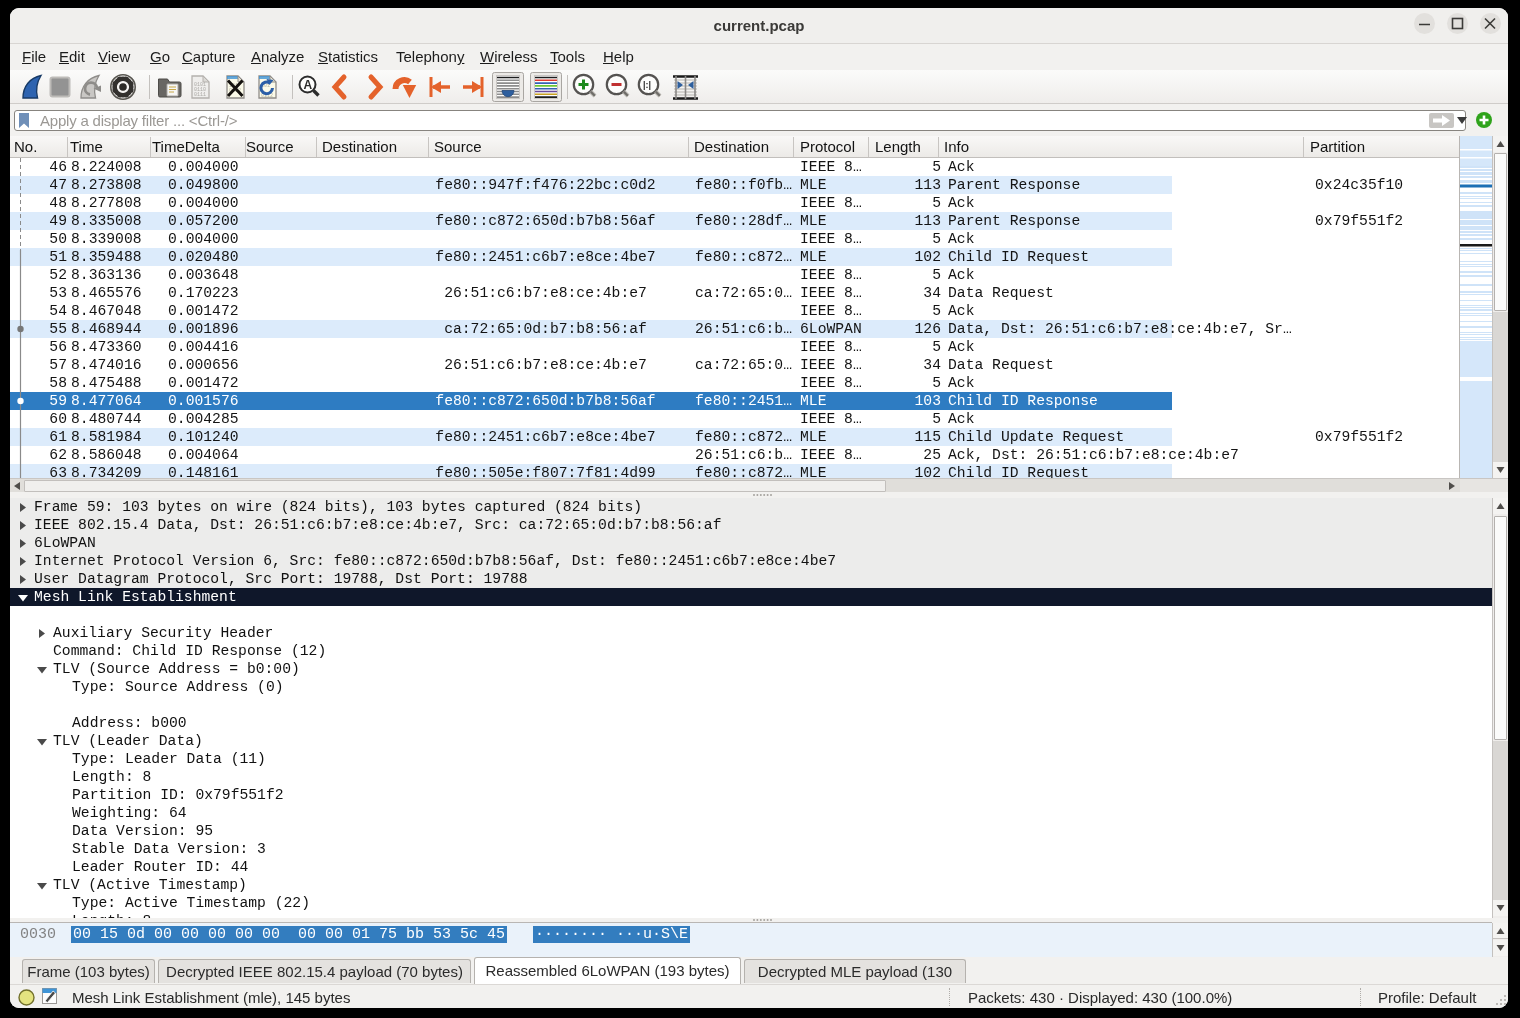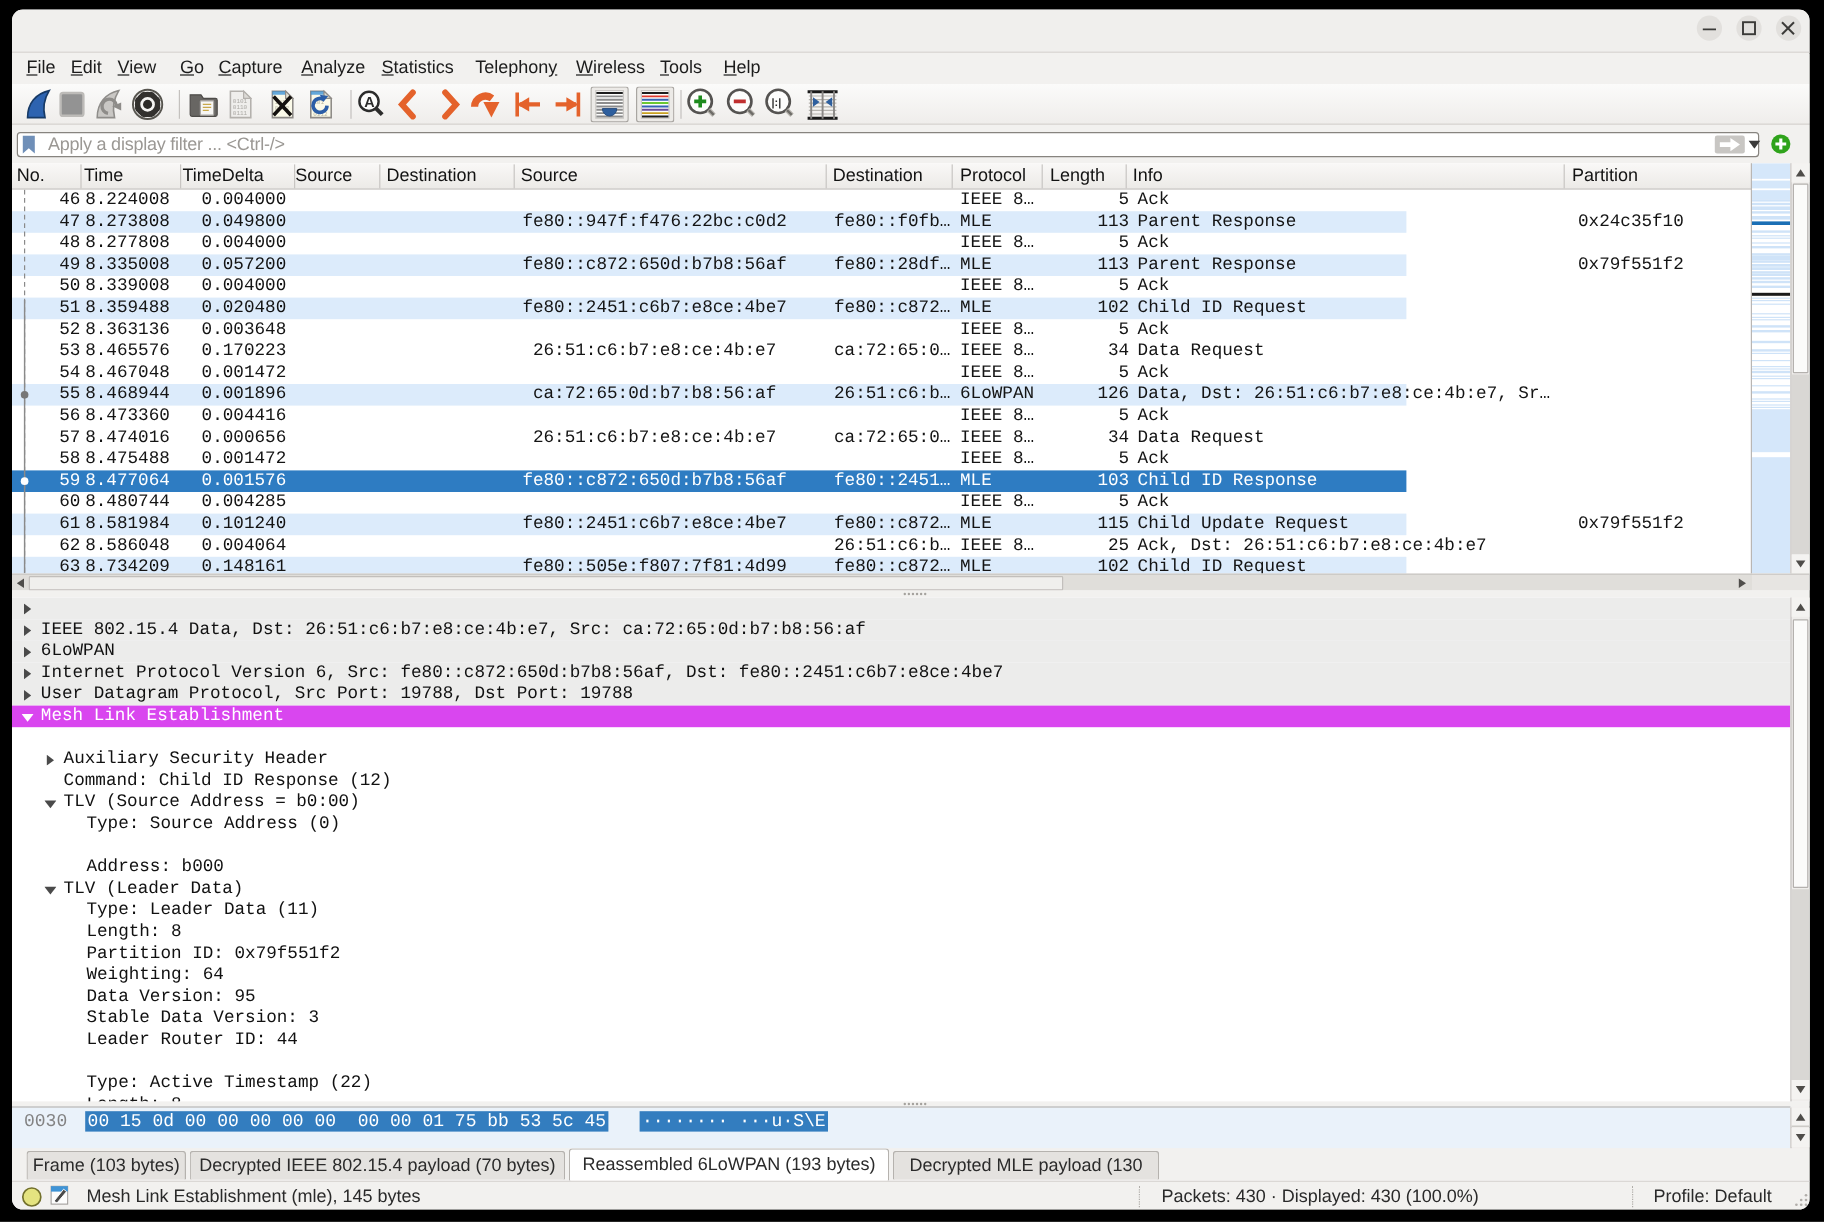--- a/index.html
+++ b/index.html
@@ -27,30 +27,31 @@
 .c-src{left:424px;width:223px;text-align:center}
 .c-dst{left:685px}.c-proto{left:790px}
 .c-len{left:868px;width:63px;text-align:right}
 .c-info{left:938px}.c-part{left:1305px}
 .bluerow{background:#dcebfb}
 .selrow{background:#2e7cc2;color:#fff}
 .sbthumb{position:absolute;background:#fbfbfa;border:1px solid #b4b1ae;border-radius:1px}
 .dpane{position:absolute;left:0;top:490px;width:1498px;height:420px;background:#fff}
 .drow{position:absolute;left:0;width:1482px;height:18px;font-size:14.7px;line-height:18px;white-space:pre;font-family:"Liberation Mono",monospace;color:#111}
 .grayrow{background:#ececeb}
-.dsel{background:#d946ef;color:#fff}
+.dsel{background:#0f172a;color:#fff}
 .hex{position:absolute;left:0;top:914px;width:1482px;height:35px;background:#eaf2fa;border-top:1px solid #b9b6b3;font-size:15px;font-family:"Liberation Mono",monospace;white-space:pre}
 .tabbar{position:absolute;left:0;top:949px;width:1498px;height:27px;background:#f2f1ef}
 .tab{position:absolute;top:2px;height:24px;background:#e4e2df;border:1px solid #b5b2ae;border-bottom:none;border-radius:3px 3px 0 0;font-size:15px;color:#2b2b2b;text-align:center;line-height:23px}
 .tabact{top:0;height:27px;background:#fff;line-height:26px}
 .status{position:absolute;left:0;top:976px;width:1498px;height:24px;background:#f2f1ef;border-top:1px solid #dbd8d5;font-size:15px;color:#2a2a2a}
 </style></head>
 <body>
 <div class="win">
 <div class="titlebar">
+  <div class="title">current.pcap</div>
   <div class="wbtn" style="left:1404px"></div>
   <div class="wbtn" style="left:1437px"></div>
   <div class="wbtn" style="left:1470px"></div>
   <svg class="abs" style="left:1404px;top:5px" width="87" height="21">
     <line x1="5" y1="11.5" x2="16" y2="11.5" stroke="#3b3a38" stroke-width="1.6"></line>
     <rect x="38.5" y="5.5" width="10" height="10" fill="none" stroke="#3b3a38" stroke-width="1.6"></rect>
     <line x1="71" y1="5.5" x2="81" y2="15.5" stroke="#3b3a38" stroke-width="1.6"></line>
     <line x1="81" y1="5.5" x2="71" y2="15.5" stroke="#3b3a38" stroke-width="1.6"></line>
   </svg>
 </div>
@@ -382,21 +383,21 @@
           <circle cx="12.2" cy="2" r="1"></circle>
           <circle cx="15.6" cy="2" r="1"></circle>
           <circle cx="19" cy="2" r="1"></circle>
         </g>
       </svg>
 </div>
 <div class="dpane">
 <div class="abs" style="left:0;top:0;width:1482px;height:420px;overflow:hidden">
 <div class="drow grayrow" style="top:0px"><svg class="abs" style="left:8px;top:5px" width="9" height="9">
             <path d="M2,0 l6,4.5 -6,4.5 z" fill="#4a4a4a"></path>
-          </svg></div>
+          </svg><span class="abs" style="left:24px">Frame 59: 103 bytes on wire (824 bits), 103 bytes captured (824 bits)</span></div>
 <div class="drow grayrow" style="top:18px"><svg class="abs" style="left:8px;top:5px" width="9" height="9">
             <path d="M2,0 l6,4.5 -6,4.5 z" fill="#4a4a4a"></path>
           </svg><span class="abs" style="left:24px">IEEE 802.15.4 Data, Dst: 26:51:c6:b7:e8:ce:4b:e7, Src: ca:72:65:0d:b7:b8:56:af</span></div>
 <div class="drow grayrow" style="top:36px"><svg class="abs" style="left:8px;top:5px" width="9" height="9">
             <path d="M2,0 l6,4.5 -6,4.5 z" fill="#4a4a4a"></path>
           </svg><span class="abs" style="left:24px">6LoWPAN</span></div>
 <div class="drow grayrow" style="top:54px"><svg class="abs" style="left:8px;top:5px" width="9" height="9">
             <path d="M2,0 l6,4.5 -6,4.5 z" fill="#4a4a4a"></path>
           </svg><span class="abs" style="left:24px">Internet Protocol Version 6, Src: fe80::c872:650d:b7b8:56af, Dst: fe80::2451:c6b7:e8ce:4be7</span></div>
 <div class="drow grayrow" style="top:72px"><svg class="abs" style="left:8px;top:5px" width="9" height="9">
@@ -417,20 +418,23 @@
 <div class="drow" style="top:234px"><svg class="abs" style="left:27px;top:6px" width="10" height="8">
             <path d="M0,1 h10 l-5,6.5 z" fill="#4a4a4a"></path>
           </svg><span class="abs" style="left:43px">TLV (Leader Data)</span></div>
 <div class="drow" style="top:252px"><span class="abs" style="left:62px">Type: Leader Data (11)</span></div>
 <div class="drow" style="top:270px"><span class="abs" style="left:62px">Length: 8</span></div>
 <div class="drow" style="top:288px"><span class="abs" style="left:62px">Partition ID: 0x79f551f2</span></div>
 <div class="drow" style="top:306px"><span class="abs" style="left:62px">Weighting: 64</span></div>
 <div class="drow" style="top:324px"><span class="abs" style="left:62px">Data Version: 95</span></div>
 <div class="drow" style="top:342px"><span class="abs" style="left:62px">Stable Data Version: 3</span></div>
 <div class="drow" style="top:360px"><span class="abs" style="left:62px">Leader Router ID: 44</span></div>
+<div class="drow" style="top:378px"><svg class="abs" style="left:27px;top:6px" width="10" height="8">
+            <path d="M0,1 h10 l-5,6.5 z" fill="#4a4a4a"></path>
+          </svg><span class="abs" style="left:43px">TLV (Active Timestamp)</span></div>
 <div class="drow" style="top:396px"><span class="abs" style="left:62px">Type: Active Timestamp (22)</span></div>
 <div class="drow" style="top:414px"><span class="abs" style="left:62px">Length: 8</span></div>
 </div>
 <div class="abs" style="left:1482px;top:0;width:16px;height:420px;background:#efedeb;border-left:1px solid #c4c1be">
 <div class="abs" style="left:0;top:0;width:15px;height:16px;background:#f4f3f1"><svg width="15" height="16">
             <path d="M7.5,5 l4,6 h-8 z" fill="#4f4d4a"></path>
           </svg></div>
 <div class="sbthumb" style="left:1px;top:18px;width:13px;height:224px"></div>
 <div class="abs" style="left:0;top:243px;width:15px;height:159px;background:#d9d7d4"></div>
 <div class="abs" style="left:0;top:402px;width:15px;height:16px;background:#f4f3f1"><svg width="15" height="16">

